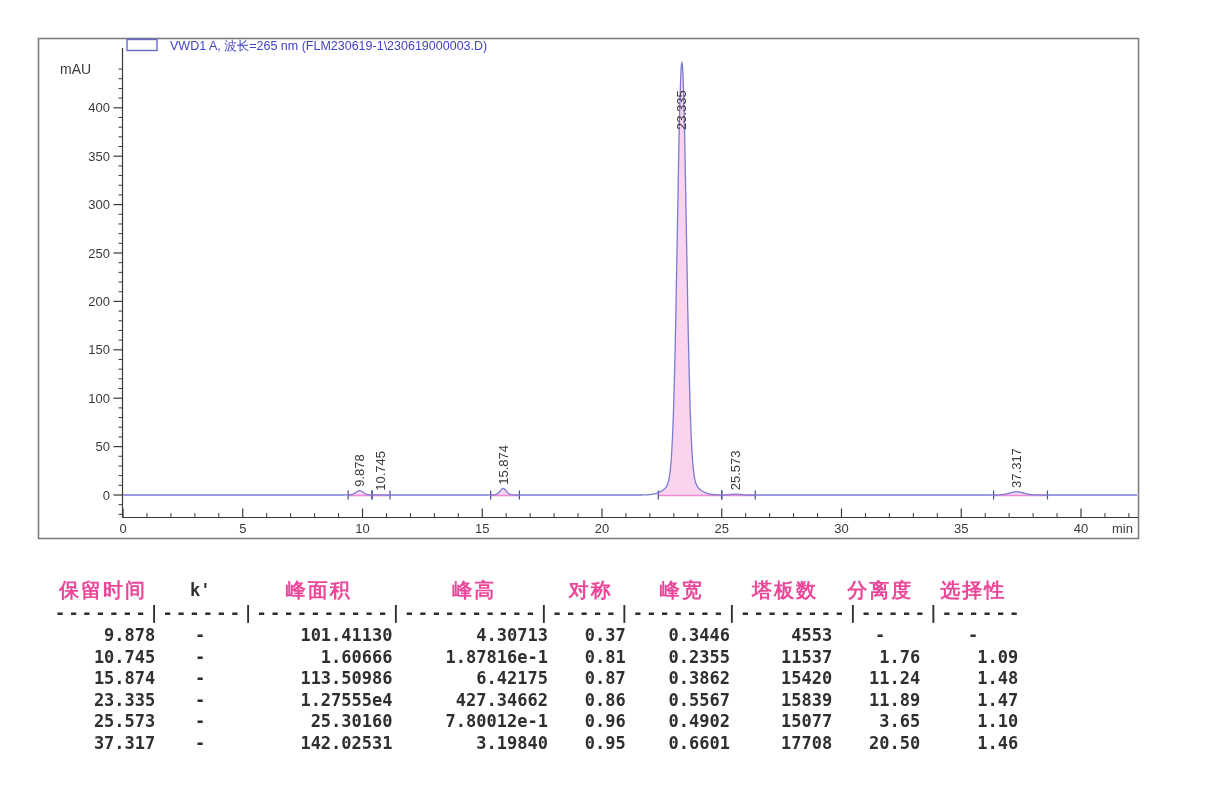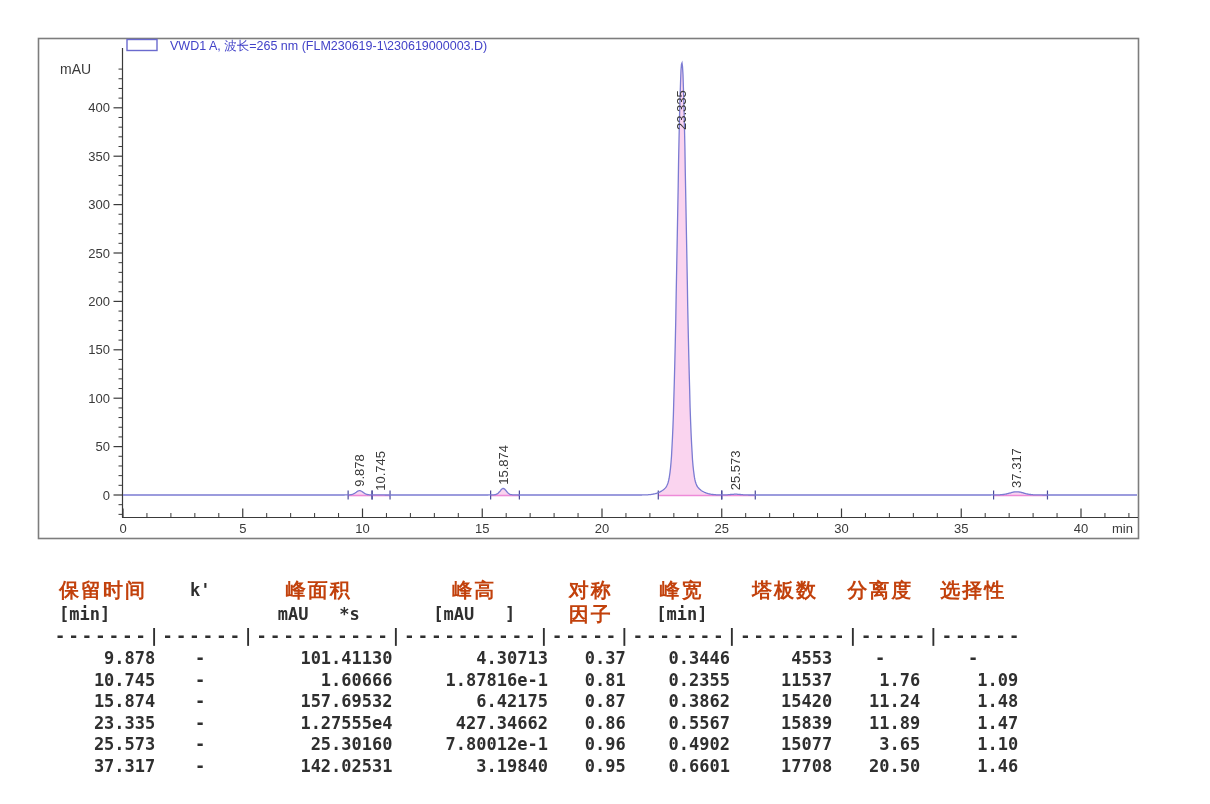--- a/index.html
+++ b/index.html
@@ -6,21 +6,21 @@
   body{width:1210px;height:804px;position:relative;overflow:hidden;
        font-family:"Liberation Sans",sans-serif;}
   .chart-panel{position:absolute;left:0;top:0;width:1210px;height:560px;}
   .chart-panel svg{display:block;}
   svg text{font-family:"Liberation Sans",sans-serif;}
   .table-wrap{position:absolute;left:55px;top:578px;}
   table{border-collapse:collapse;table-layout:fixed;}
   th,td{padding:0 4px;margin:0;}
   th{vertical-align:bottom;}
   .cjk{font-family:"Liberation Sans",sans-serif;font-size:20px;font-weight:700;
-       color:#c2410c;letter-spacing:2px;}
+       color:#ec4899;letter-spacing:2px;}
   .mono{font-family:"DejaVu Sans Mono","Liberation Mono",monospace;
         font-size:17px;font-weight:700;color:#2f2f2f;}
   th.h1{text-align:center;line-height:25px;white-space:nowrap;}
   th.h1.left{text-align:left;}
   th.h2{text-align:center;line-height:23px;white-space:pre;}
   th.h2.left{text-align:left;}
   tr.sep td{letter-spacing:3.2px;line-height:17px;white-space:nowrap;
             overflow:hidden;padding:2px 0 3px 0;}
   tbody td{font-family:"DejaVu Sans Mono","Liberation Mono",monospace;
            font-size:17px;font-weight:700;color:#2f2f2f;text-align:right;
@@ -201,31 +201,20 @@
           <th class="h1 cjk left">保留时间</th>
           <th class="h1 mono">k'</th>
           <th class="h1 cjk">峰面积</th>
           <th class="h1 cjk">峰高</th>
           <th class="h1 cjk">对称</th>
           <th class="h1 cjk">峰宽</th>
           <th class="h1 cjk">塔板数</th>
           <th class="h1 cjk">分离度</th>
           <th class="h1 cjk">选择性</th>
         </tr>
-        <tr>
-          <th class="h2 mono left">[min]</th>
-          <th class="h2 mono"></th>
-          <th class="h2 mono">mAU   *s</th>
-          <th class="h2 mono">[mAU   ]</th>
-          <th class="h2 cjk">因子</th>
-          <th class="h2 mono">[min]</th>
-          <th class="h2 mono"></th>
-          <th class="h2 mono"></th>
-          <th class="h2 mono"></th>
-        </tr>
         <tr class="sep mono">
           <td class="mono" colspan="9">-------|------|----------|----------|-----|-------|--------|-----|------</td>
         </tr>
       </thead>
     <tbody id="peak-table-body">
         <tr>
           <td>9.878</td>
           <td class="c-center">-</td>
           <td>101.41130</td>
           <td>4.30713</td>
@@ -242,21 +231,21 @@
           <td>1.87816e-1</td>
           <td>0.81</td>
           <td>0.2355</td>
           <td>11537</td>
           <td>1.76</td>
           <td>1.09</td>
         </tr>
         <tr>
           <td>15.874</td>
           <td class="c-center">-</td>
-          <td>157.69532</td>
+          <td>113.50986</td>
           <td>6.42175</td>
           <td>0.87</td>
           <td>0.3862</td>
           <td>15420</td>
           <td>11.24</td>
           <td>1.48</td>
         </tr>
         <tr>
           <td>23.335</td>
           <td class="c-center">-</td>

